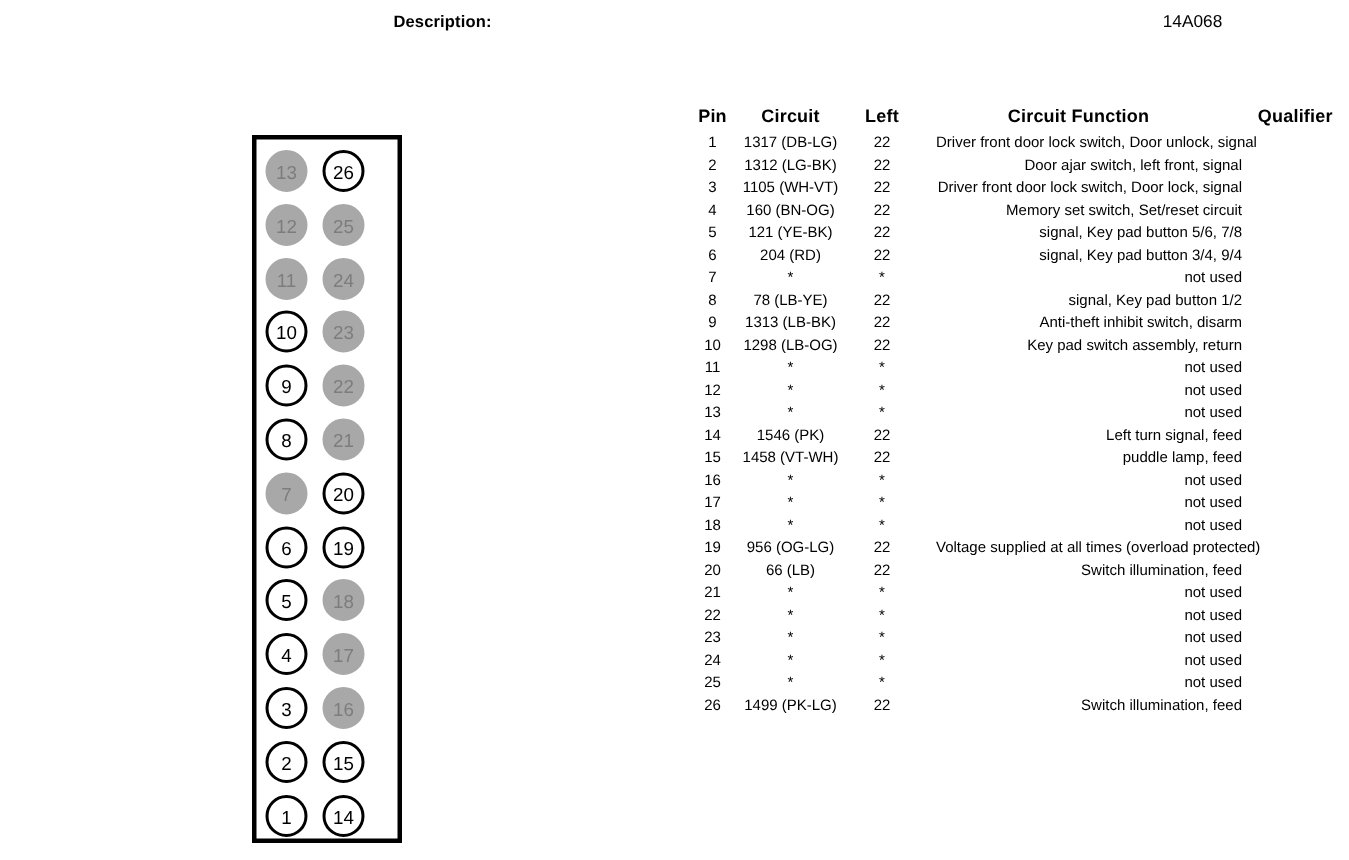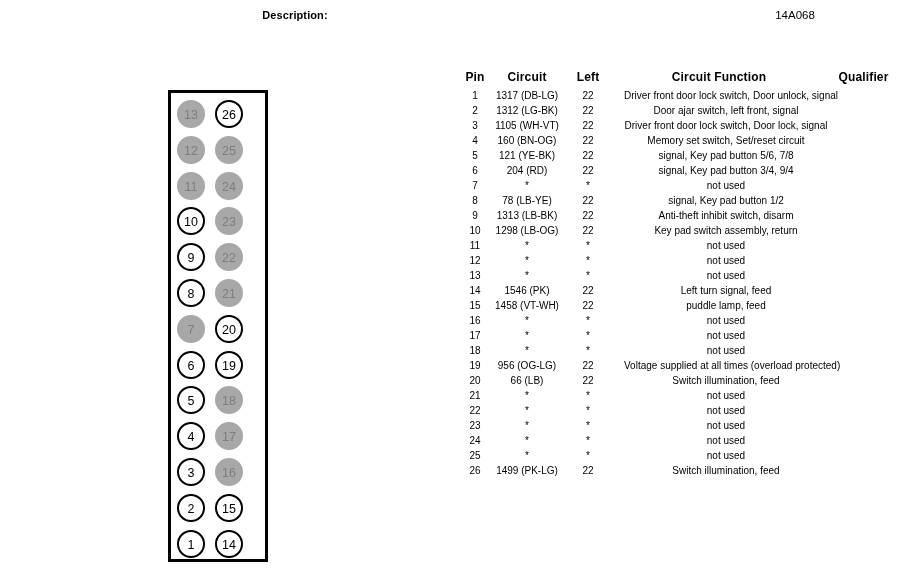--- a/index.html
+++ b/index.html
@@ -117,21 +117,21 @@
     font-weight: normal;
     line-height: 15px;
     height: 15px;
     padding: 0;
     white-space: nowrap;
     overflow: visible;
   }
   .col-pin       { width: 26px;  text-align: center; }
   .col-circuit   { width: 78px;  text-align: center; }
   .col-gauge     { width: 44px;  text-align: center; }
-  .col-function  { width: 218px; text-align: center; padding-left: 14px !important; }
+  .col-function  { width: 218px; text-align: right; padding-left: 14px !important; }
   .col-qualifier { width: 71px;  text-align: center; }
 
   th.col-function { text-align: center; padding-left: 0 !important; }
 
   .star { letter-spacing: 0; }
 </style>
 </head>
 <body>
 
 <div id="header-bar">

